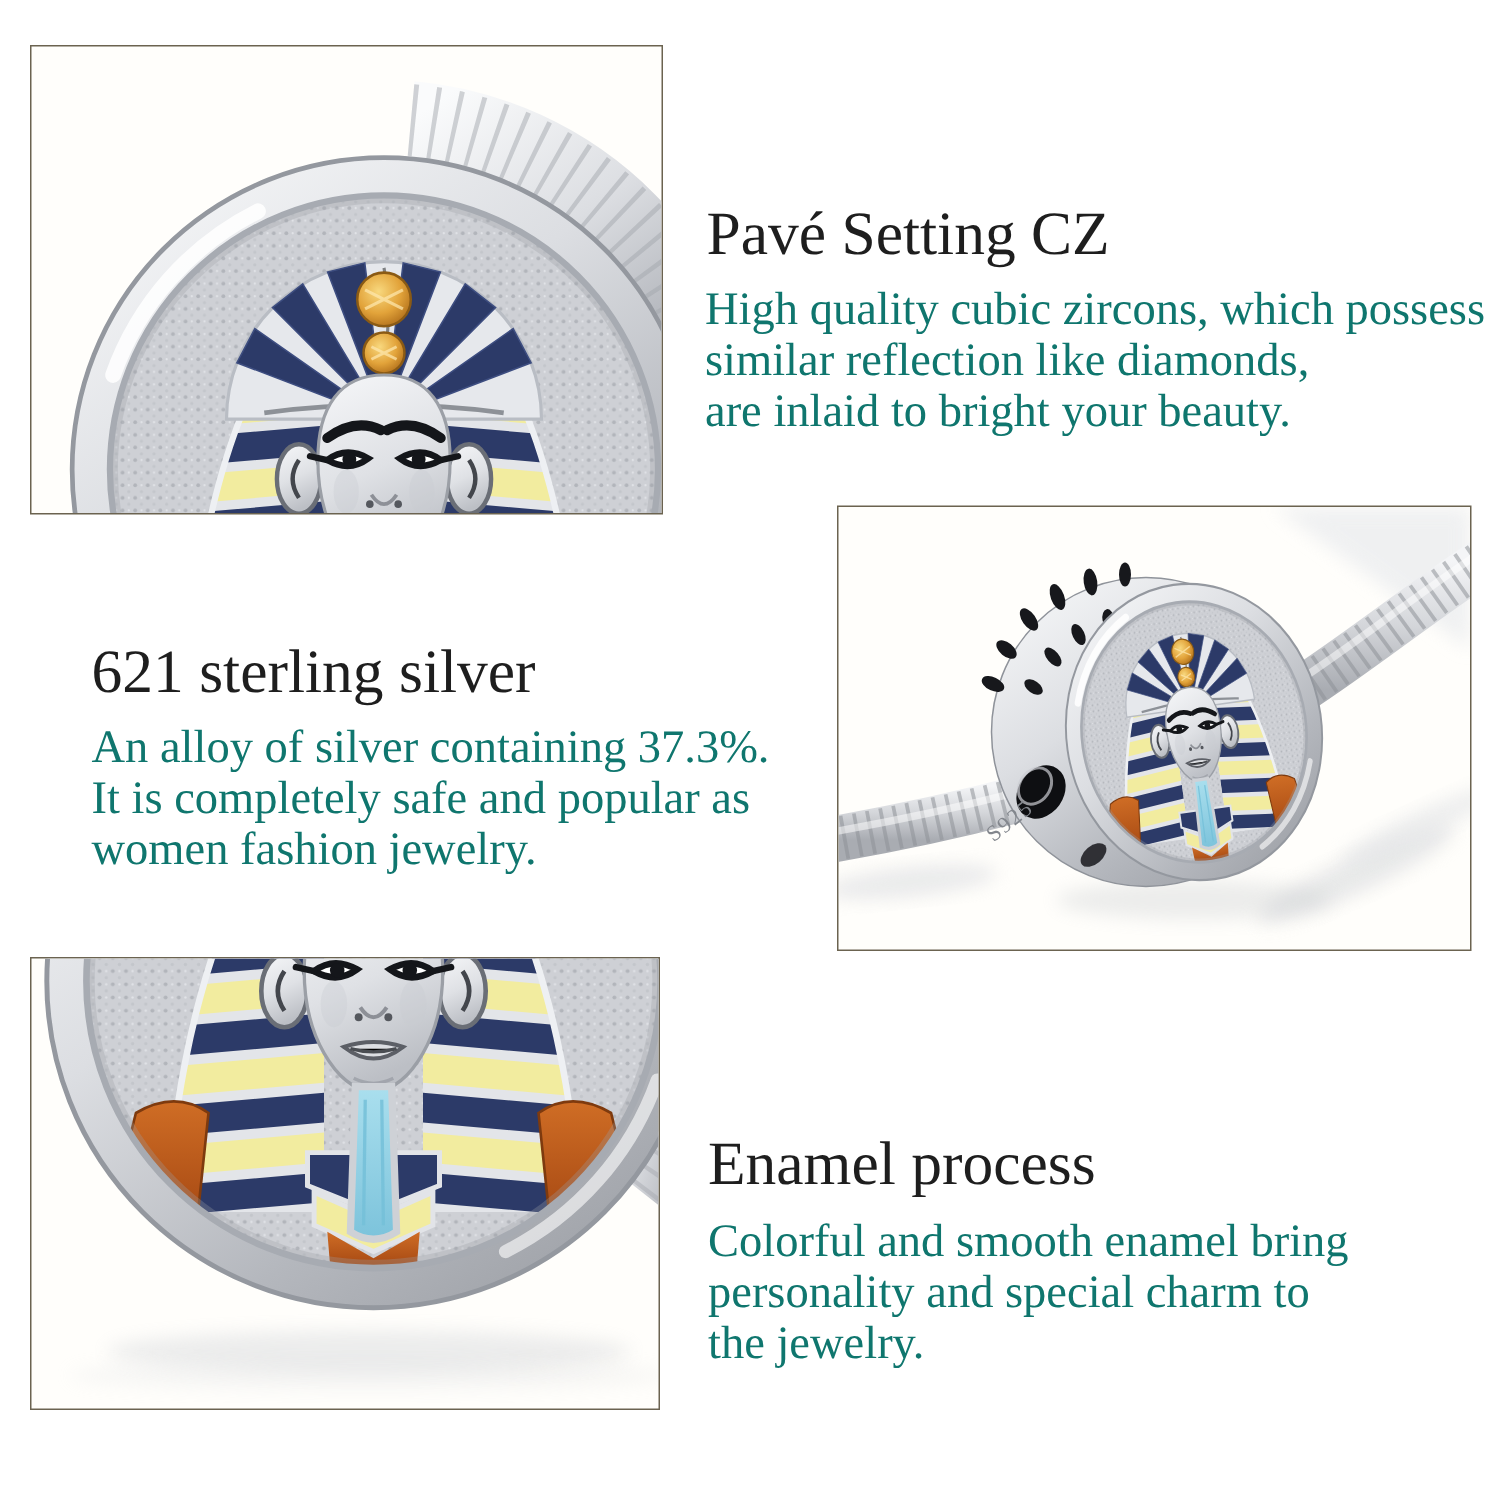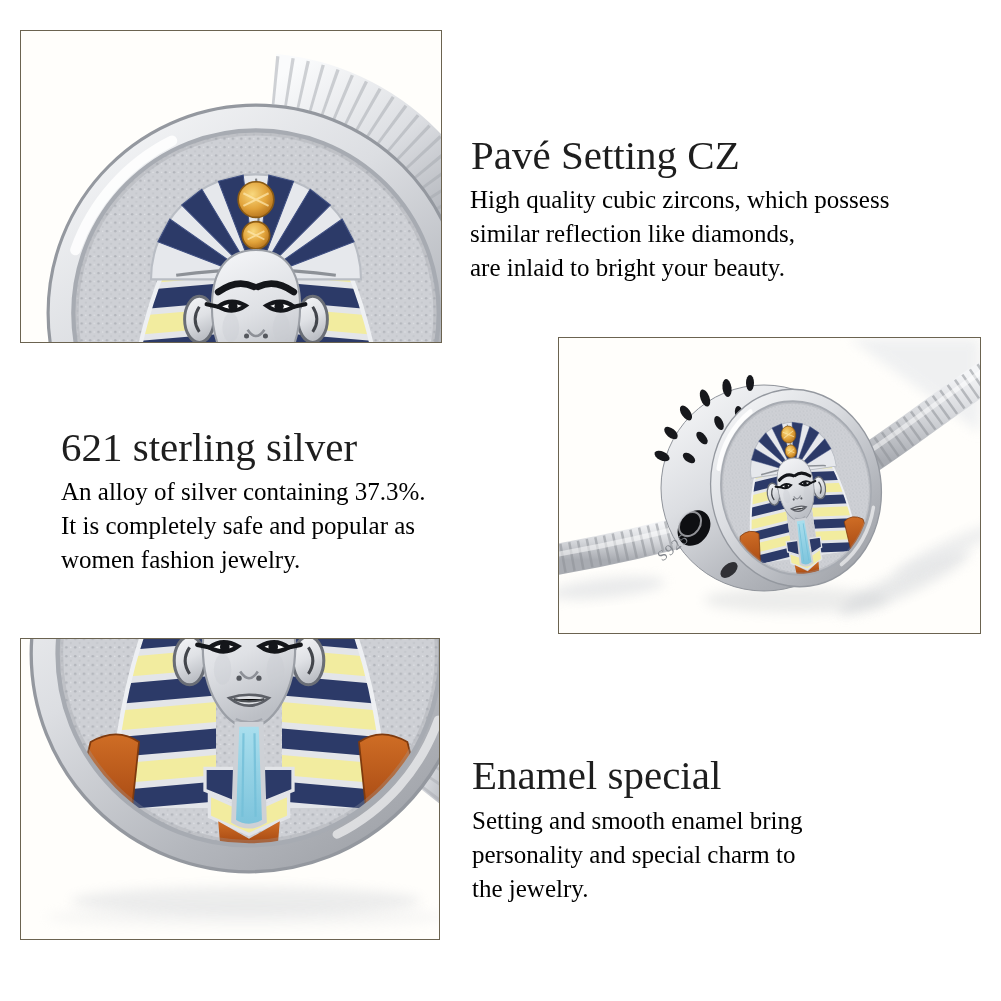--- a/index.html
+++ b/index.html
@@ -13,21 +13,21 @@
   }
   .photo svg{display:block;}
   #photo-top-left{left:20px;top:30px;width:422px;height:313px;}
   #photo-mid-right{left:558px;top:337px;width:423px;height:297px;}
   #photo-bottom-left{left:20px;top:638px;width:420px;height:302px;}
   .feature-heading{
     position:absolute;font-size:41px;line-height:44px;color:#1e1e1e;
     font-weight:400;white-space:nowrap;
   }
   .feature-body{
-    position:absolute;font-size:25px;line-height:34px;color:#000000;
+    position:absolute;font-size:31px;line-height:34px;color:#0f766e;
     white-space:pre-line;
   }
   #h-pave{left:471px;top:99px;}
   #b-pave{left:470px;top:158px;}
   #h-silver{left:61px;top:391px;}
   #b-silver{left:61px;top:450px;}
   #h-enamel{left:472px;top:719px;}
   #b-enamel{left:472px;top:779px;}
   .engraving{font-family:"Liberation Serif", serif;font-size:15px;fill:#83878d;letter-spacing:1px;}
   .sprite{position:absolute;width:0;height:0;overflow:hidden;}
@@ -278,16 +278,16 @@
 <h2 class="feature-heading" id="h-pave">Pavé Setting CZ</h2>
 <p class="feature-body" id="b-pave">High quality cubic zircons, which possess
 similar reflection like diamonds,
 are inlaid to bright your beauty.</p>
 
 <h2 class="feature-heading" id="h-silver">621 sterling silver</h2>
 <p class="feature-body" id="b-silver">An alloy of silver containing 37.3%.
 It is completely safe and popular as
 women fashion jewelry.</p>
 
-<h2 class="feature-heading" id="h-enamel">Enamel special</h2>
-<p class="feature-body" id="b-enamel">Setting and smooth enamel bring
+<h2 class="feature-heading" id="h-enamel">Enamel process</h2>
+<p class="feature-body" id="b-enamel">Colorful and smooth enamel bring
 personality and special charm to
 the jewelry.</p>
 
 </body></html>

